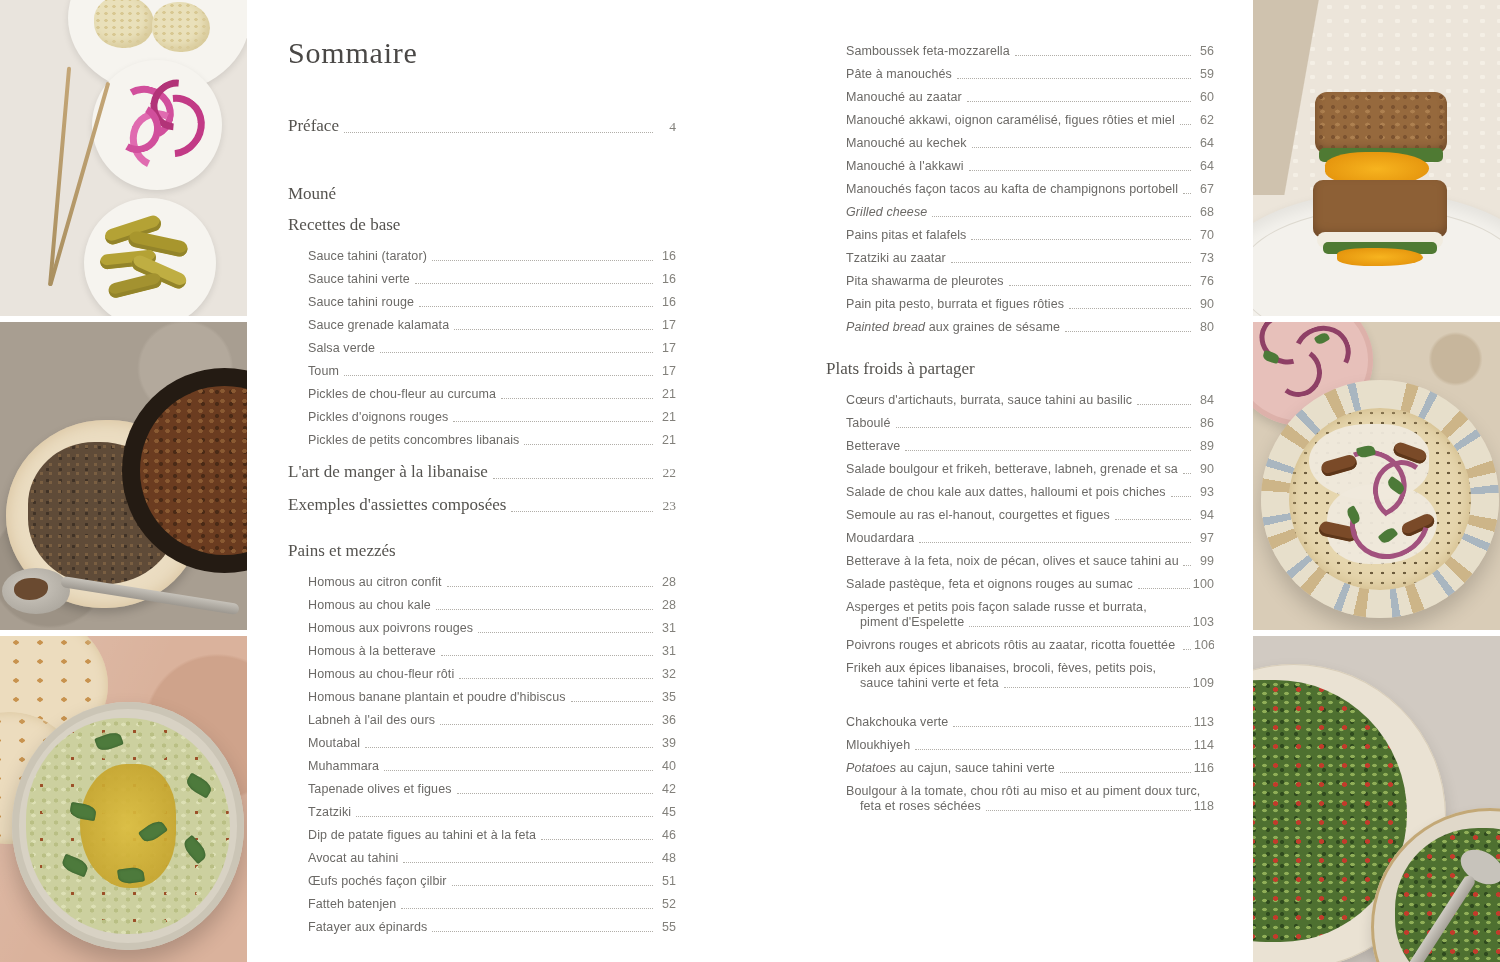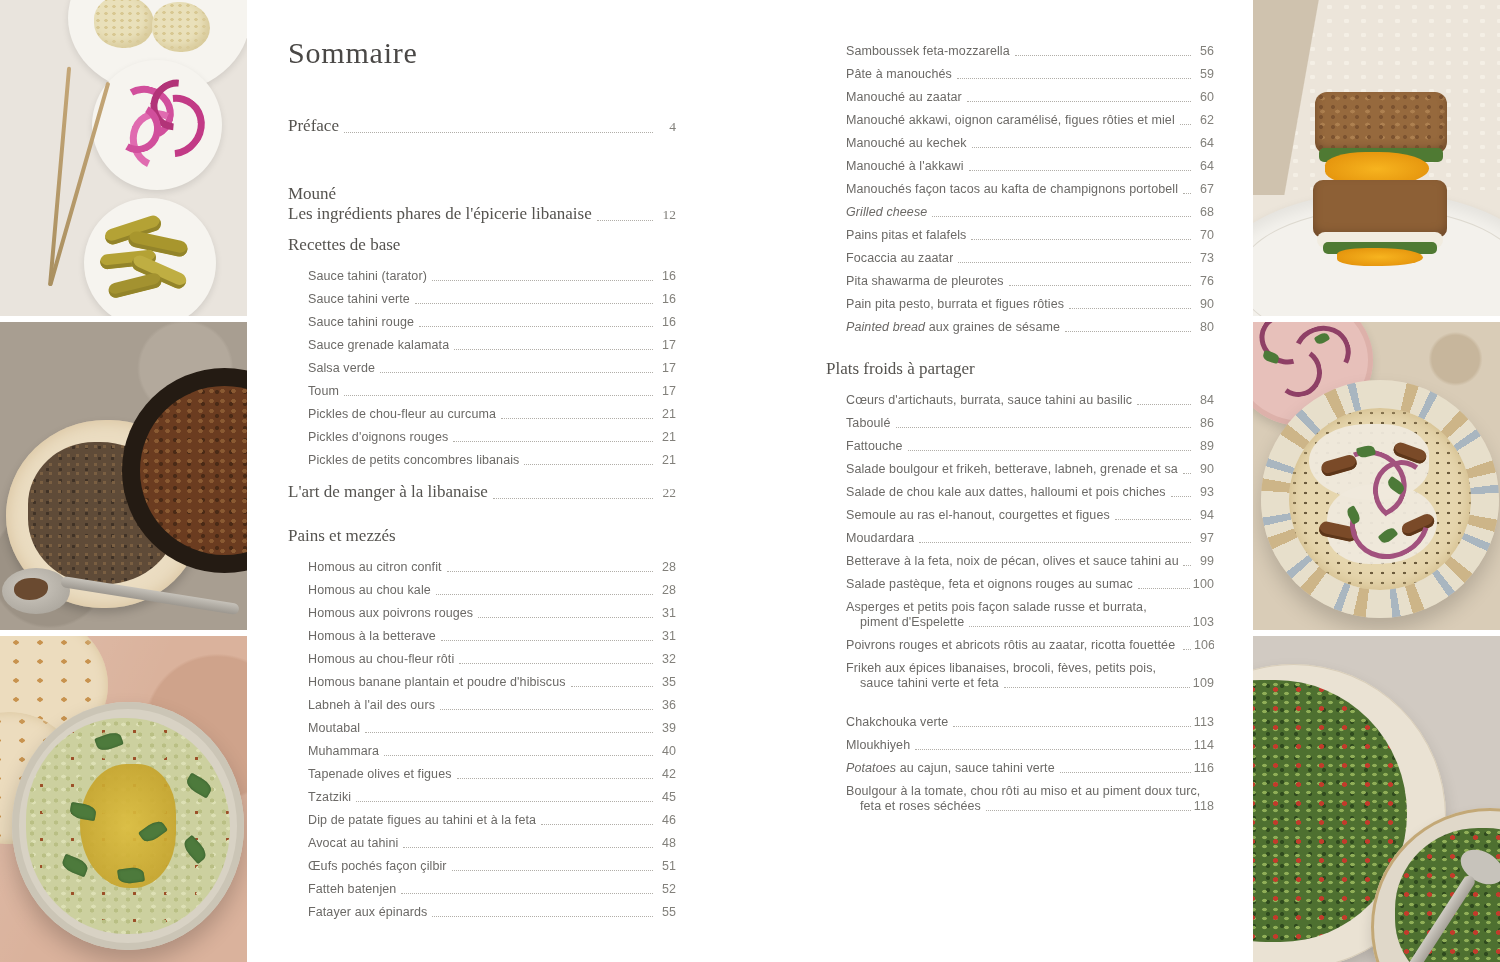--- a/index.html
+++ b/index.html
@@ -235,25 +235,20 @@
   <main class="toc">
     <h1 class="toc-title">Sommaire</h1>
     <div class="col col-left" id="col-left">
         <div class="entry-row entry">
           <span class="lbl">Préface</span>
           <span class="leader"></span>
           <span class="pg">4</span>
         </div>
         <div class="entry-block">
           <div class="entry-line">Mouné</div>
-          <div class="entry-row">
-            <span class="lbl">Les ingrédients phares de l'épicerie libanaise</span>
-            <span class="leader"></span>
-            <span class="pg">12</span>
-          </div>
         </div>
         <div class="section">
           <div class="sec-title">Recettes de base</div>
           <div class="item">
             <div class="item-row">
               <span class="lbl">Sauce tahini (tarator)</span>
               <span class="leader"></span>
               <span class="pg">16</span>
             </div>
           </div>
@@ -312,20 +307,25 @@
               <span class="leader"></span>
               <span class="pg">21</span>
             </div>
           </div>
         </div>
         <div class="entry-row entry">
           <span class="lbl">L'art de manger à la libanaise</span>
           <span class="leader"></span>
           <span class="pg">22</span>
         </div>
+        <div class="entry-row entry gap-lg">
+          <span class="lbl">Exemples d'assiettes composées</span>
+          <span class="leader"></span>
+          <span class="pg">23</span>
+        </div>
         <div class="section sec-space">
           <div class="sec-title">Pains et mezzés</div>
           <div class="item">
             <div class="item-row">
               <span class="lbl">Homous au citron confit</span>
               <span class="leader"></span>
               <span class="pg">28</span>
             </div>
           </div>
           <div class="item">
@@ -495,21 +495,21 @@
           </div>
           <div class="item">
             <div class="item-row">
               <span class="lbl">Pains pitas et falafels</span>
               <span class="leader"></span>
               <span class="pg">70</span>
             </div>
           </div>
           <div class="item">
             <div class="item-row">
-              <span class="lbl">Focaccia au zaatar</span>
+              <span class="lbl">Tzatziki au zaatar</span>
               <span class="leader"></span>
               <span class="pg">73</span>
             </div>
           </div>
           <div class="item">
             <div class="item-row">
               <span class="lbl">Pita shawarma de pleurotes</span>
               <span class="leader"></span>
               <span class="pg">76</span>
             </div>
@@ -540,21 +540,21 @@
           </div>
           <div class="item">
             <div class="item-row">
               <span class="lbl">Taboulé</span>
               <span class="leader"></span>
               <span class="pg">86</span>
             </div>
           </div>
           <div class="item">
             <div class="item-row">
-              <span class="lbl">Fattouche</span>
+              <span class="lbl">Betterave</span>
               <span class="leader"></span>
               <span class="pg">89</span>
             </div>
           </div>
           <div class="item">
             <div class="item-row">
               <span class="lbl">Salade boulgour et frikeh, betterave, labneh, grenade et salsa verde</span>
               <span class="leader"></span>
               <span class="pg">90</span>
             </div>

